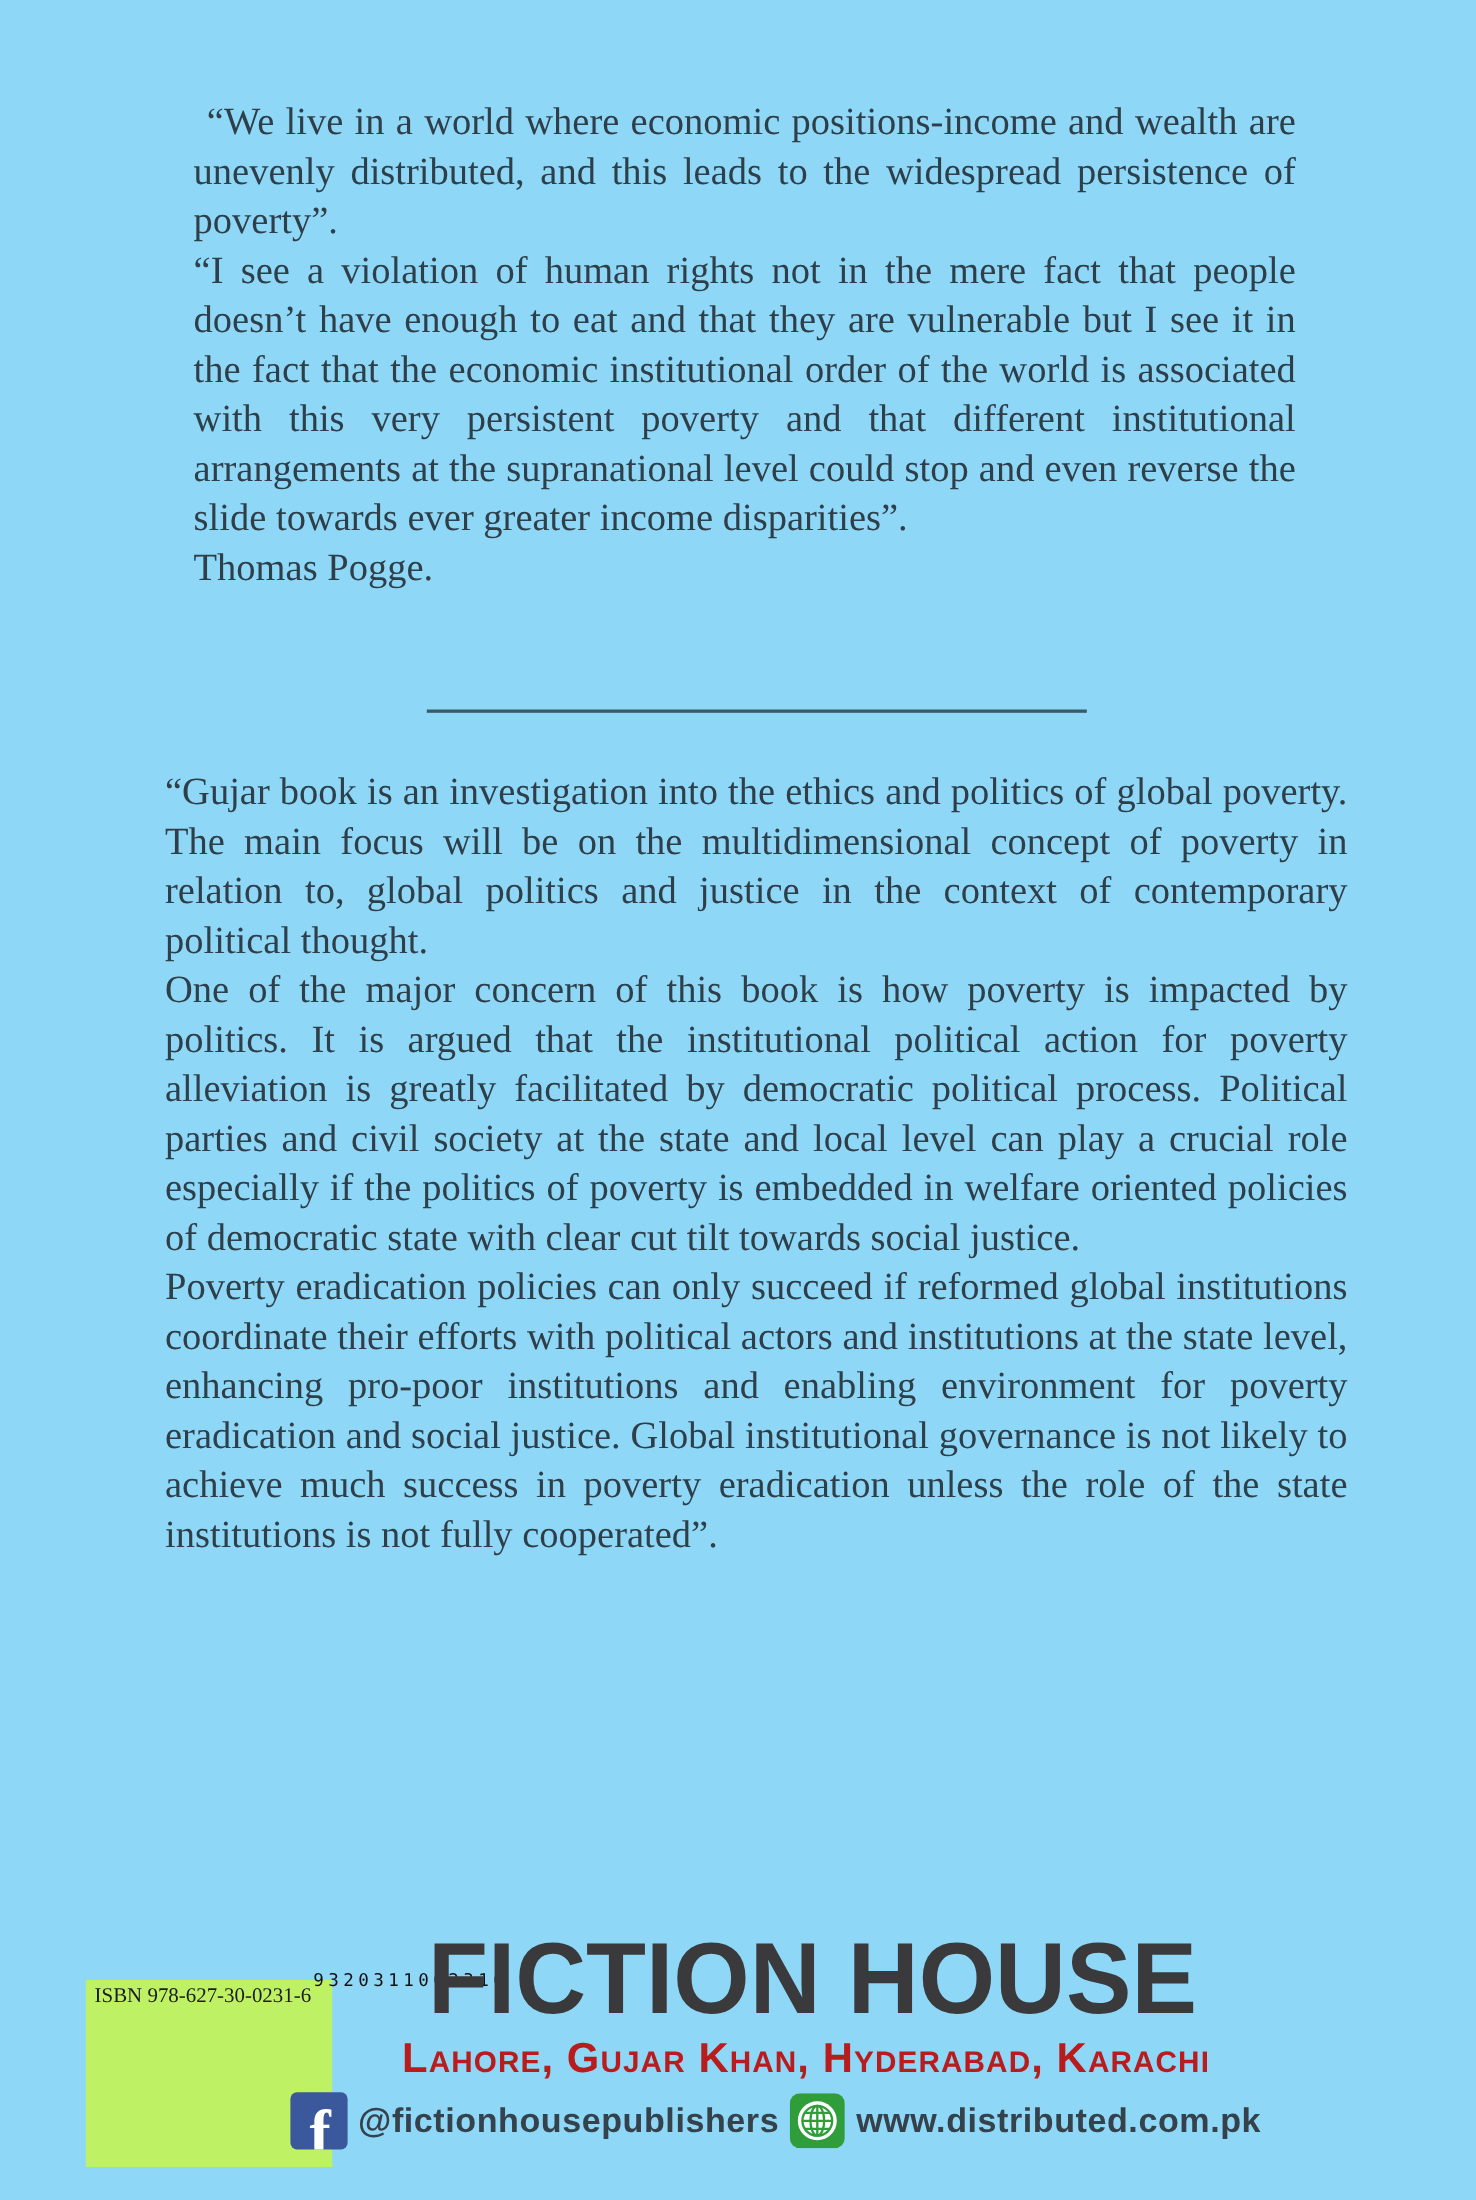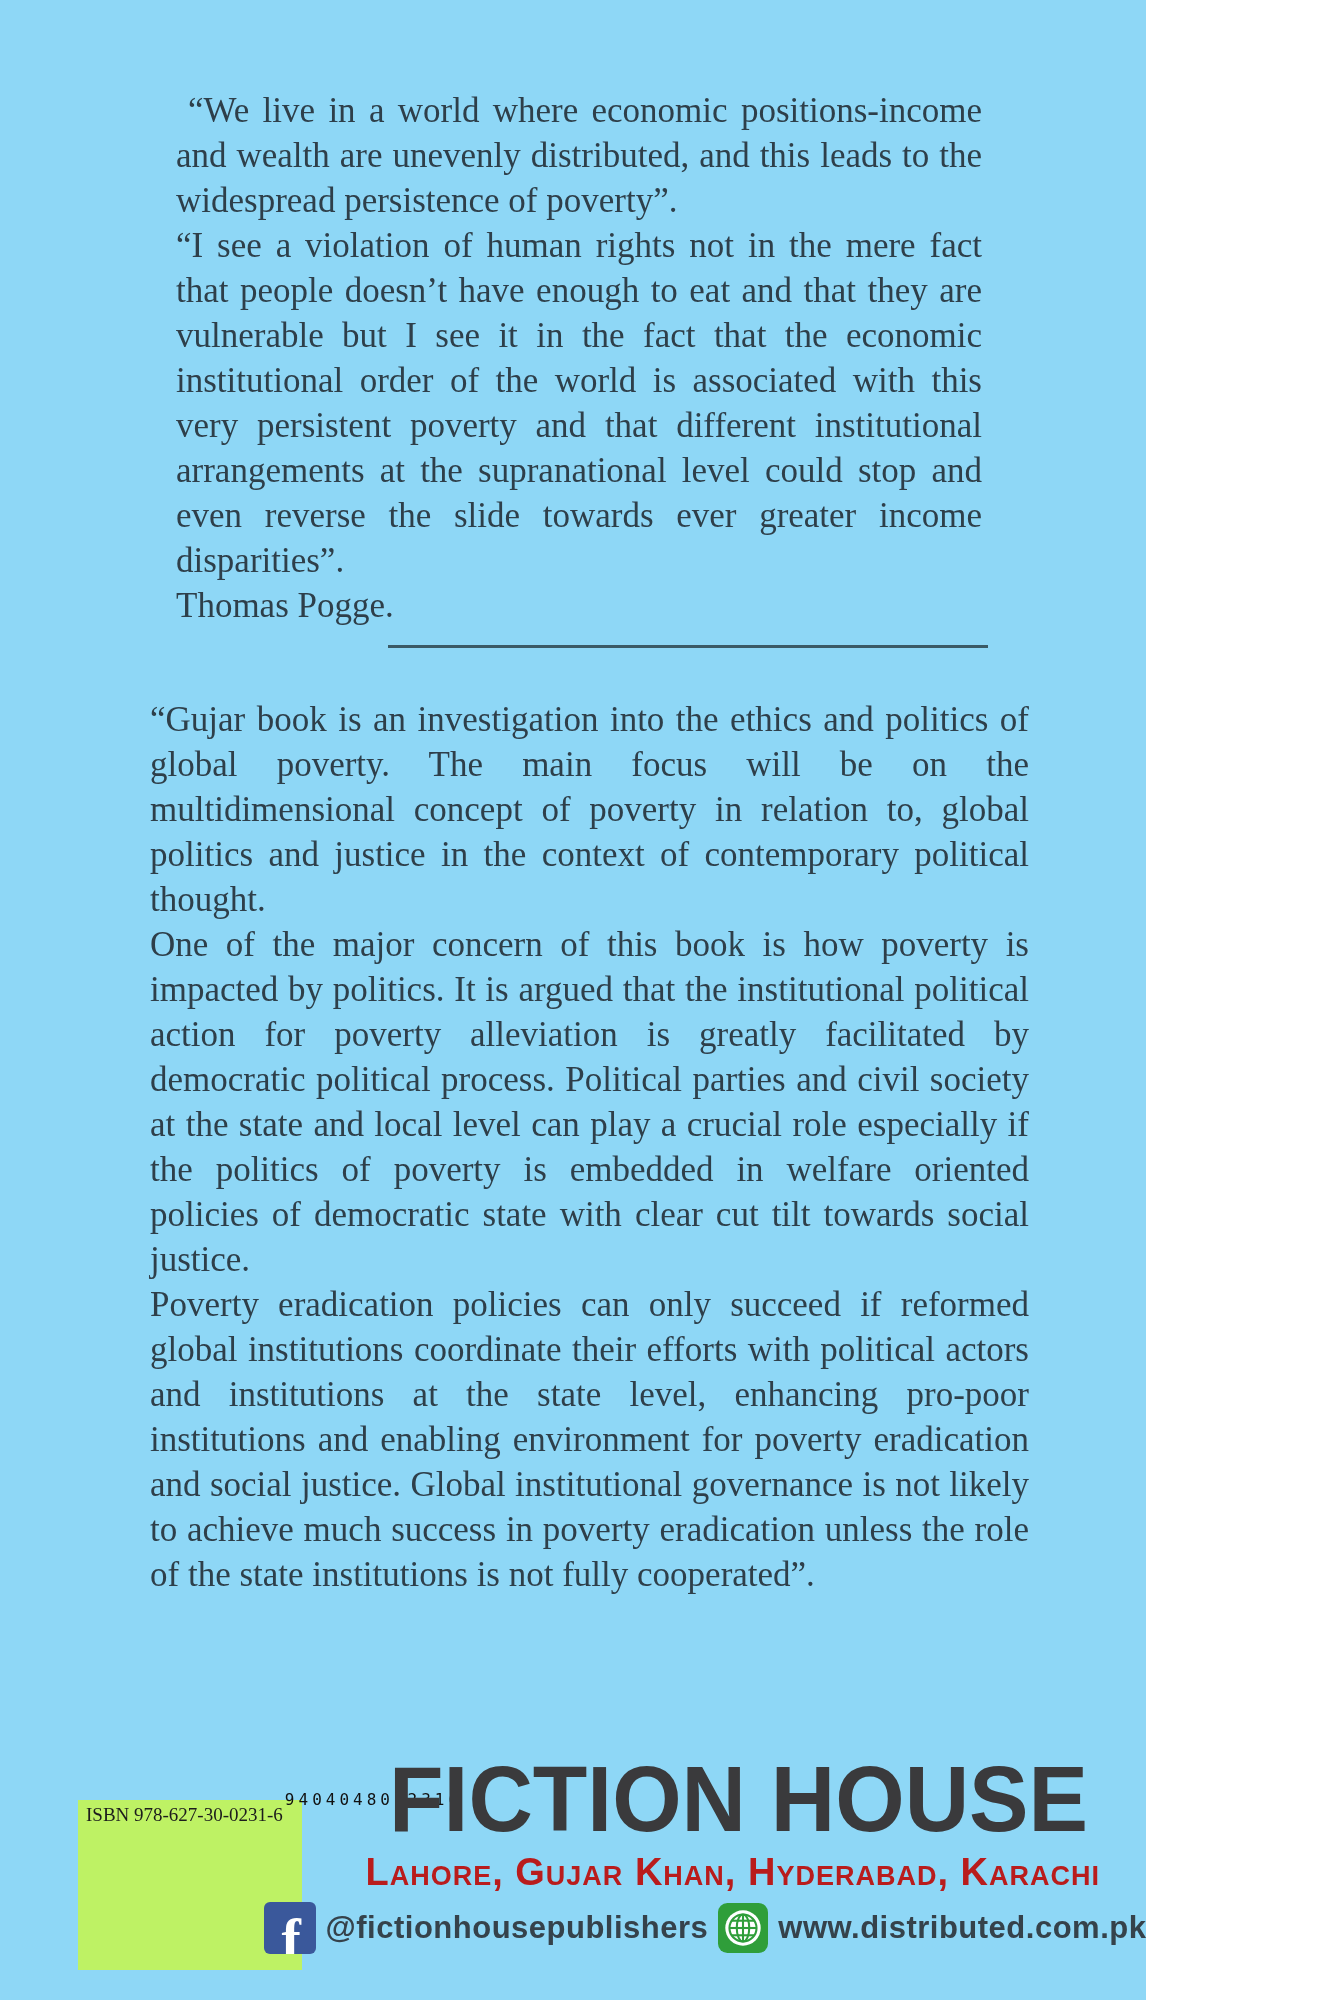--- a/index.html
+++ b/index.html
@@ -1,18 +1,18 @@
 <!DOCTYPE html>
 <html><head>
 <meta charset="utf-8">
 <style>
   html,body{margin:0;padding:0;}
   .page{
     position:relative;
-    width:1146px;height:2000px;
+    width:1342px;height:2000px;
     background:#8ed7f6;
     overflow:hidden;
     font-family:"Liberation Serif", serif;
     color:#2e3f4a;
   }
   
   .quote-block{
     position:absolute;
     left:176px; right:164px; top:88px;
     font-size:35px; line-height:45px;
@@ -169,21 +169,21 @@
         <rect x="164" y="0" width="3" height="100"></rect>
         <rect x="170" y="0" width="5" height="100"></rect>
         <rect x="178" y="0" width="2" height="100"></rect>
         <rect x="183" y="0" width="3" height="100"></rect>
         <rect x="190" y="0" width="2" height="118"></rect>
         <rect x="195" y="0" width="2" height="118"></rect>
       </g>
     </svg>
     <div class="barcode-digits">
       <span>9</span>
-      <span>404048</span>
+      <span>320311</span>
       <span>002316</span>
     </div>
   </div>
 
   <div class="publisher">
     <div class="pub-name">FICTION HOUSE</div>
     <div class="pub-cities">Lahore, Gujar Khan, Hyderabad, Karachi</div>
     <div class="social-row">
       <div class="fb-icon">
           <span>f</span>

